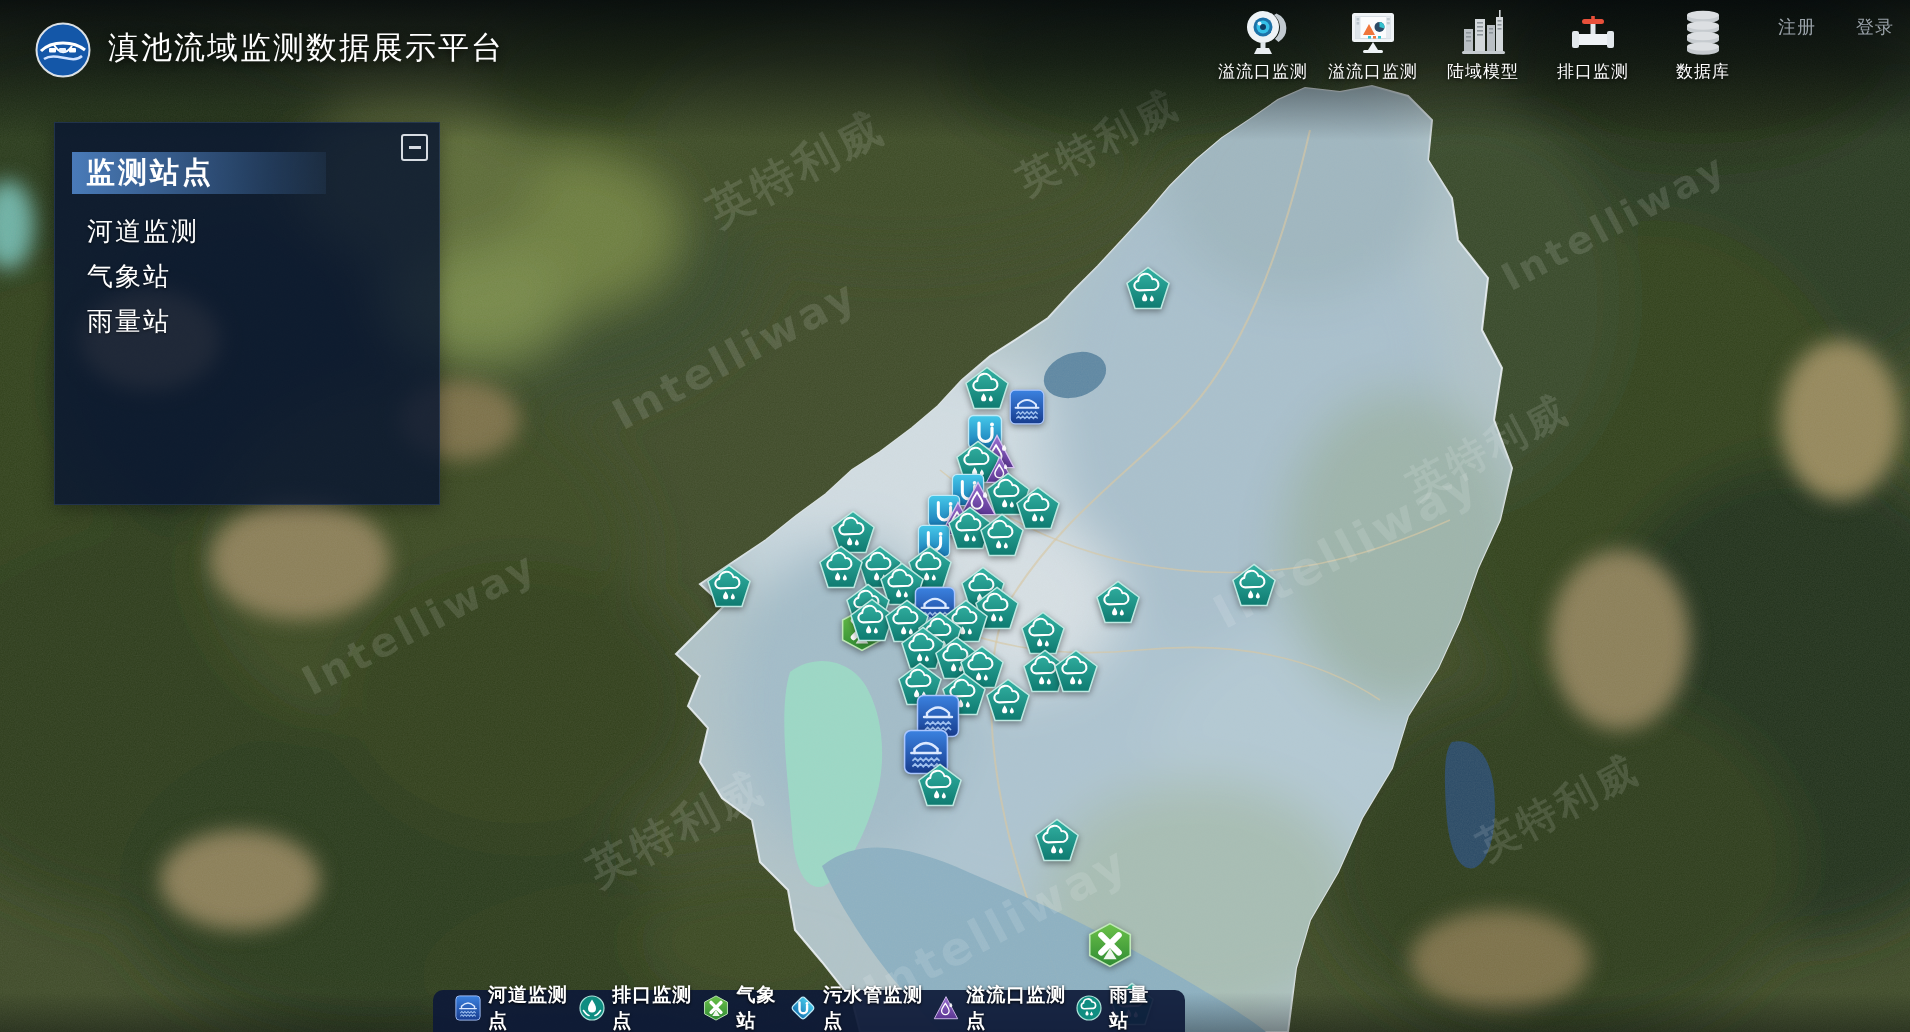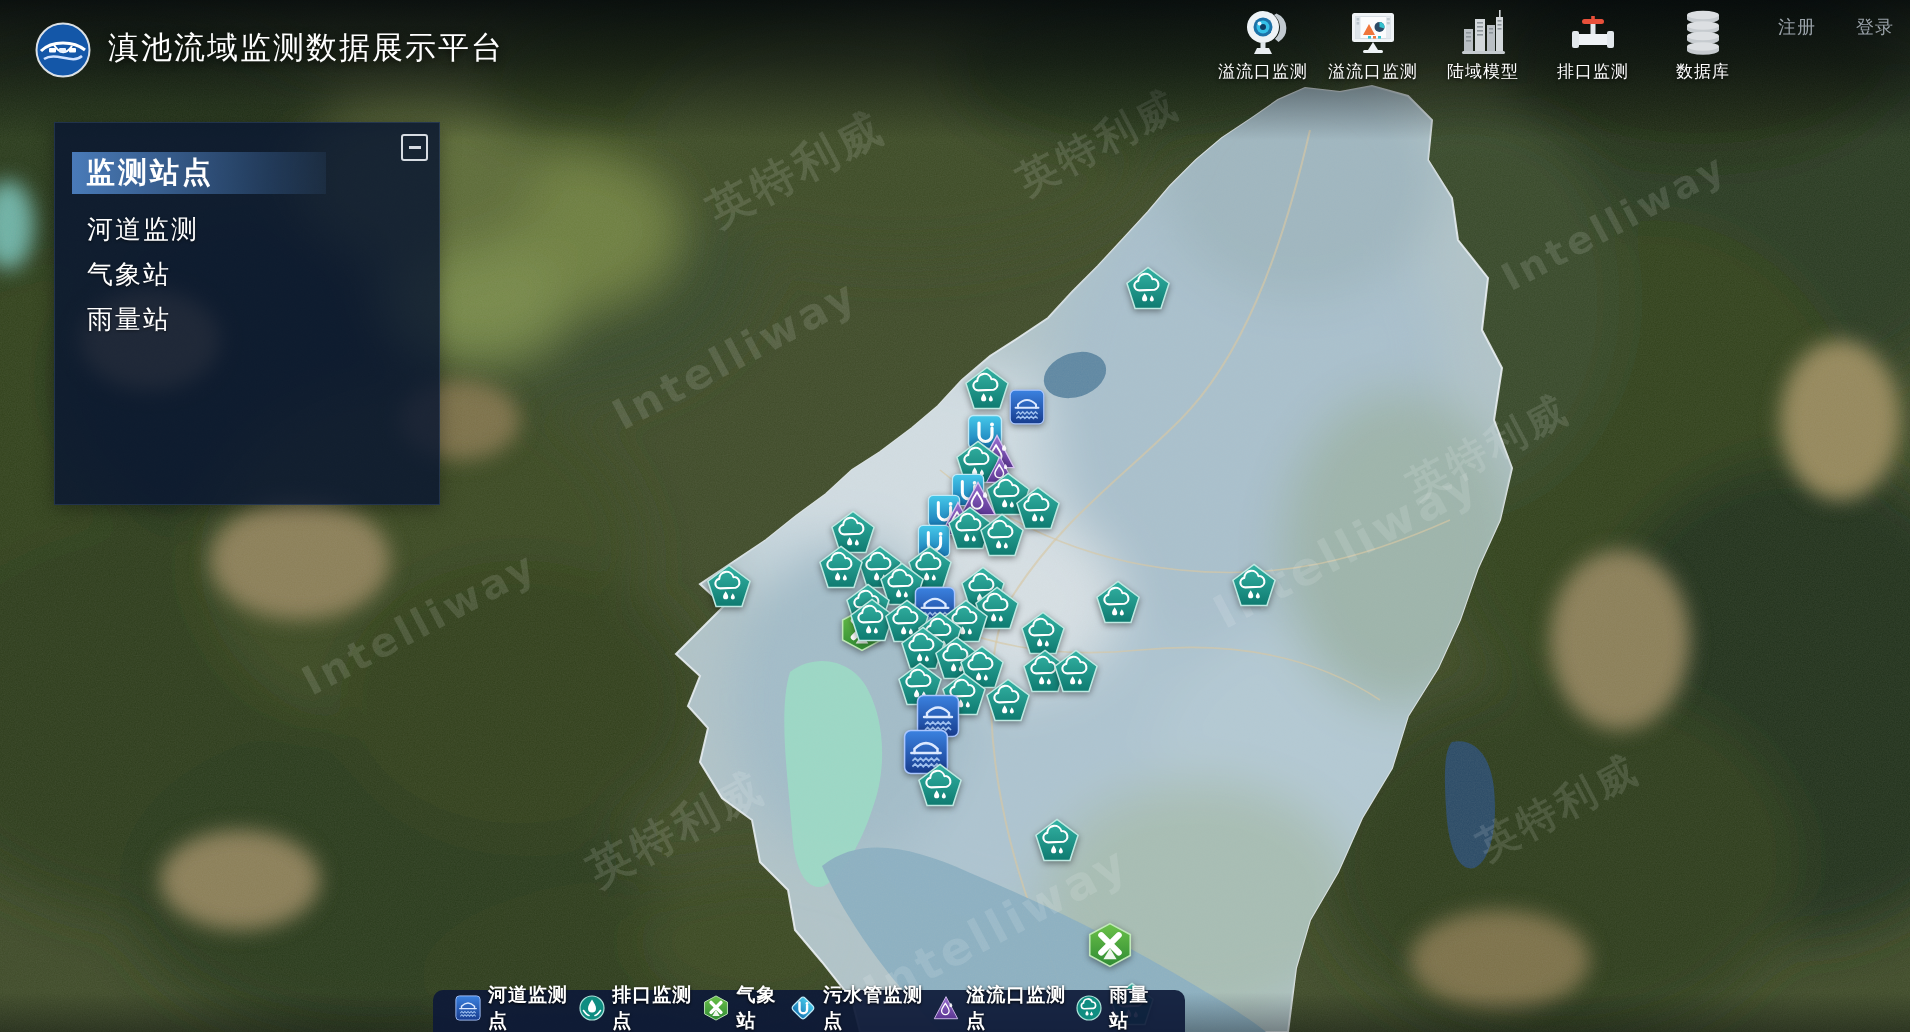--- a/index.html
+++ b/index.html
@@ -31,21 +31,21 @@
   .auth-link{color:#9aa2a9;font-size:18px;cursor:pointer;letter-spacing:1px;}
   
   .panel{position:absolute;left:10px;top:122px;width:386px;height:383px;z-index:20;
     background:rgba(11,23,49,.85);box-shadow:inset 0 0 0 1px rgba(110,150,210,.18),0 4px 18px rgba(0,0,0,.35);margin-left:44px;}
   .panel-min{position:absolute;top:12px;right:12px;width:23px;height:23px;border:2px solid rgba(236,241,246,.9);
     border-radius:3px;display:flex;align-items:center;justify-content:center;cursor:pointer;}
   .panel-min::after{content:"";width:12px;height:3px;background:rgba(236,241,246,.9);}
   .panel-header{margin:30px 0 0 18px;width:240px;height:42px;display:flex;align-items:center;padding-left:14px;
     background:linear-gradient(90deg,rgba(79,131,197,.92) 0%,rgba(79,131,197,.10) 100%);
     color:#fff;font-size:29px;font-weight:bold;letter-spacing:3px;}
-  .panel-menu{list-style:none;margin:15px 0 0;padding:0 13px 0 33px;font-family:Liberation Mono, monospace;}
+  .panel-menu{list-style:none;margin:15px 0 0;padding:0 13px 0 33px;}
   .panel-menu li{height:45px;line-height:45px;color:#fff;font-size:26px;letter-spacing:2px;cursor:pointer;
     text-shadow:0 1px 3px rgba(0,0,0,.6);}
   
   .legend{position:absolute;left:433px;bottom:0;width:752px;height:42px;z-index:30;box-sizing:border-box;
     background:rgba(14,26,56,.92);border-radius:10px 10px 0 0;display:flex;align-items:center;
     justify-content:space-between;padding:2px 22px 8px;}
   .legend-item{display:flex;align-items:center;gap:7px;}
   .legend-icon svg{display:block;}
   .legend-label{color:#fff;font-size:19px;font-weight:bold;letter-spacing:1px;text-shadow:0 1px 3px #000;}
   

